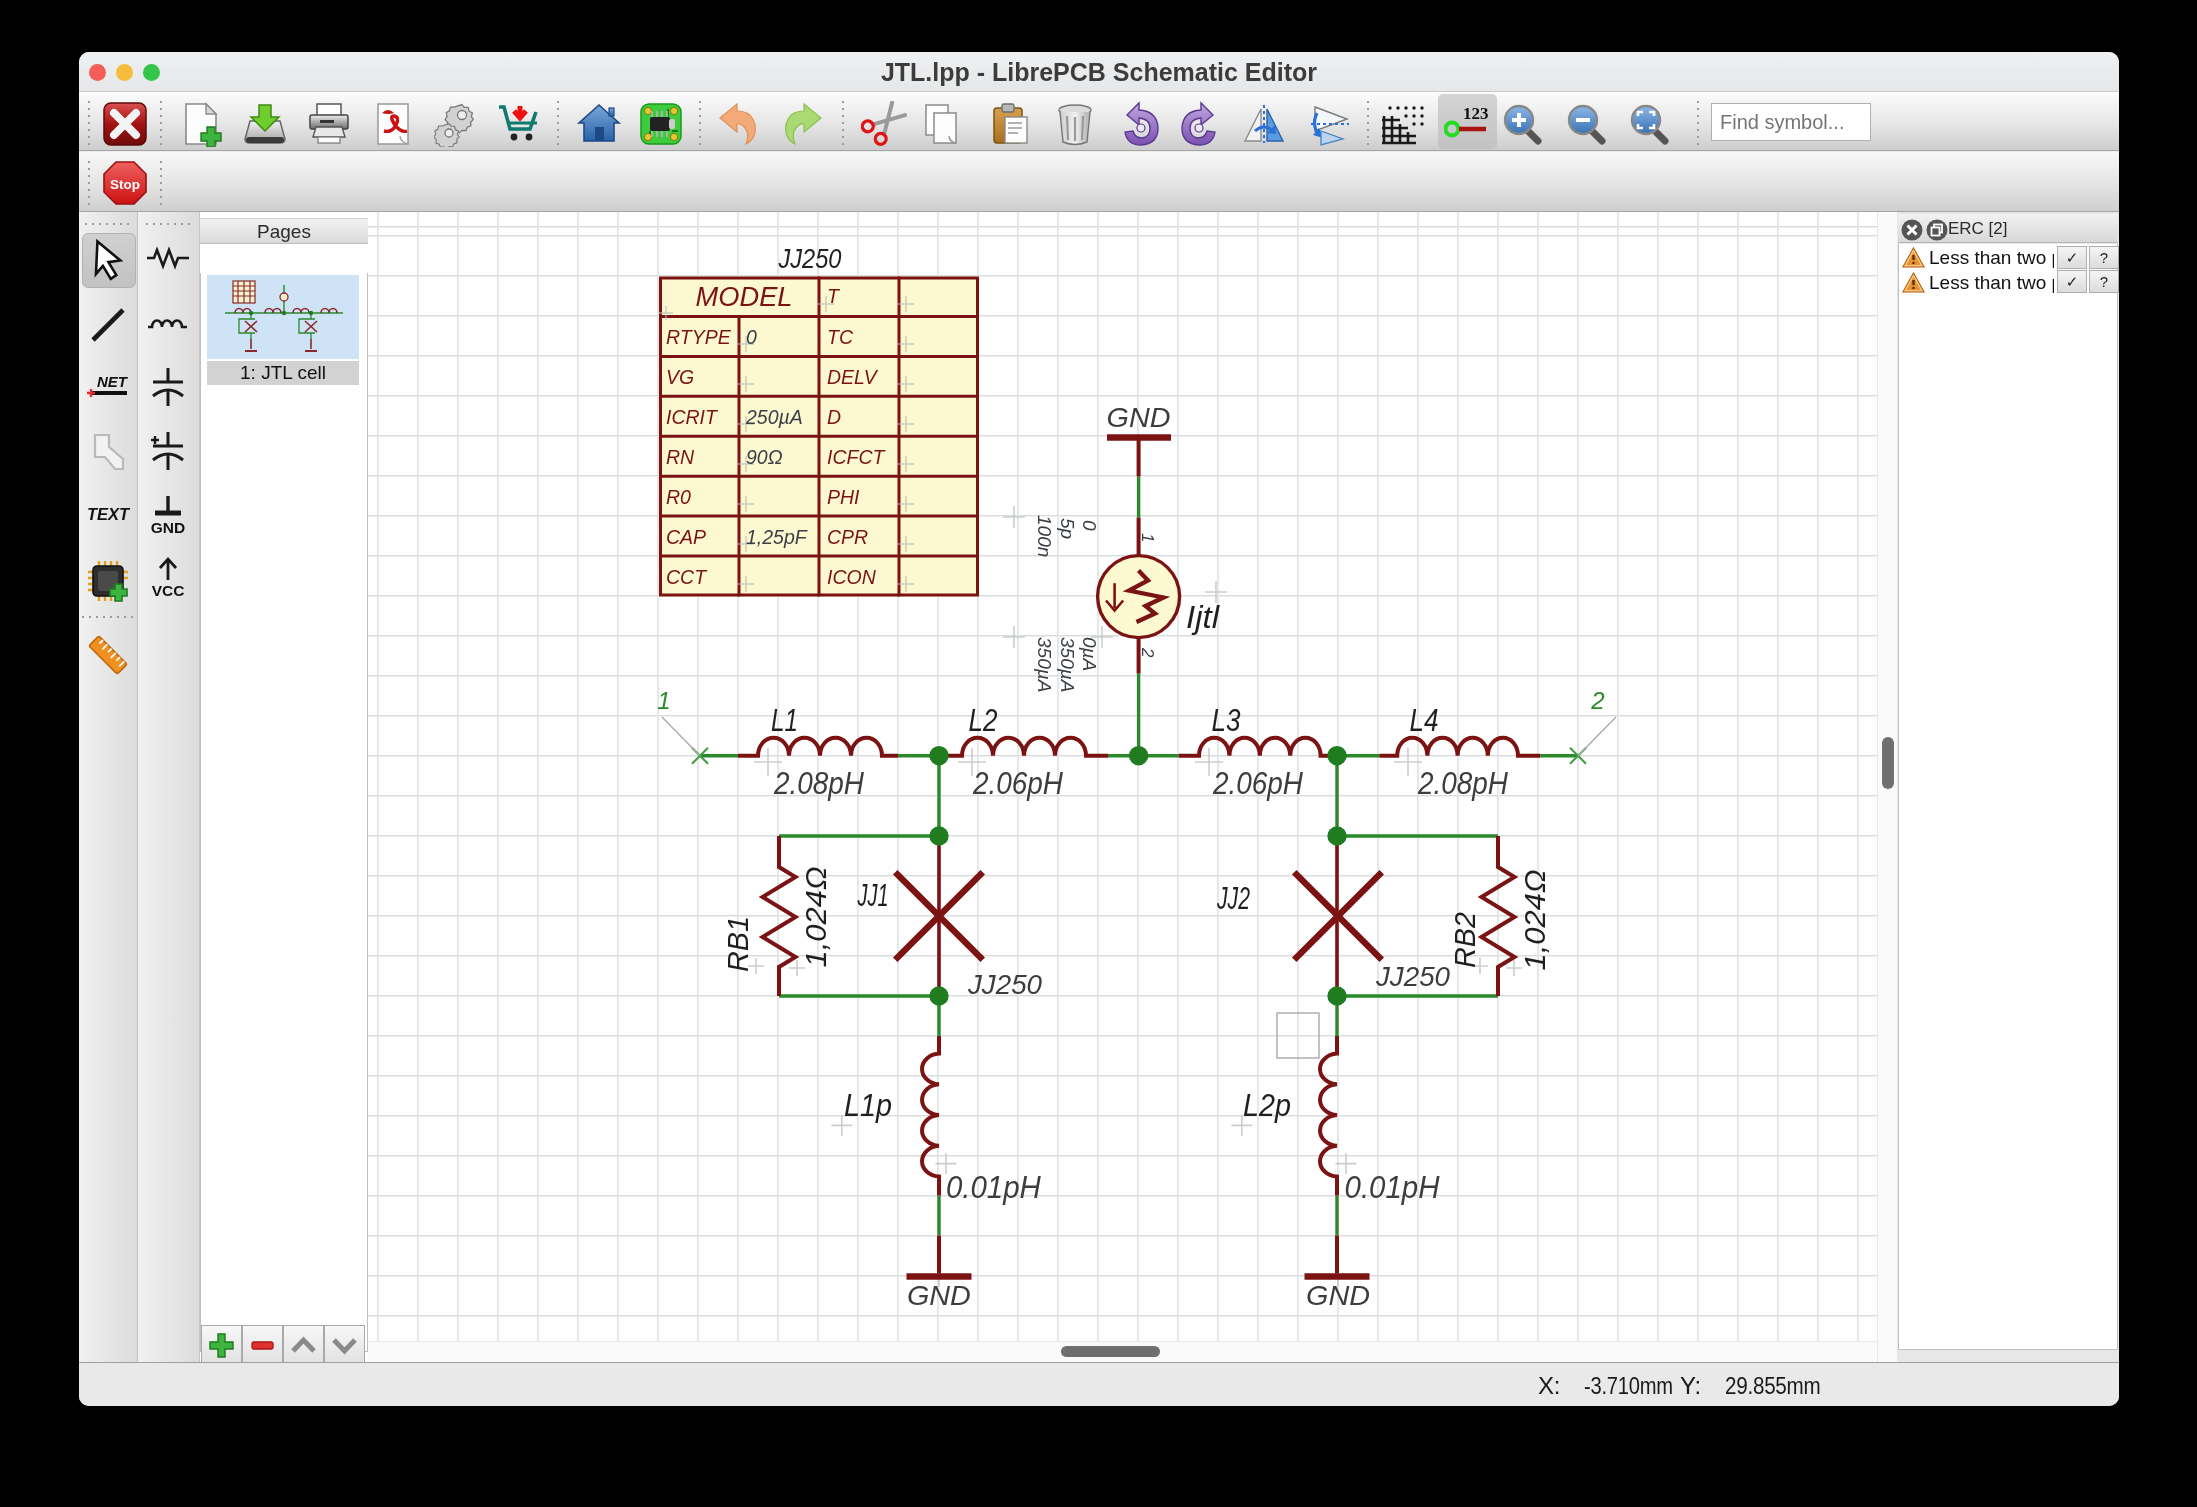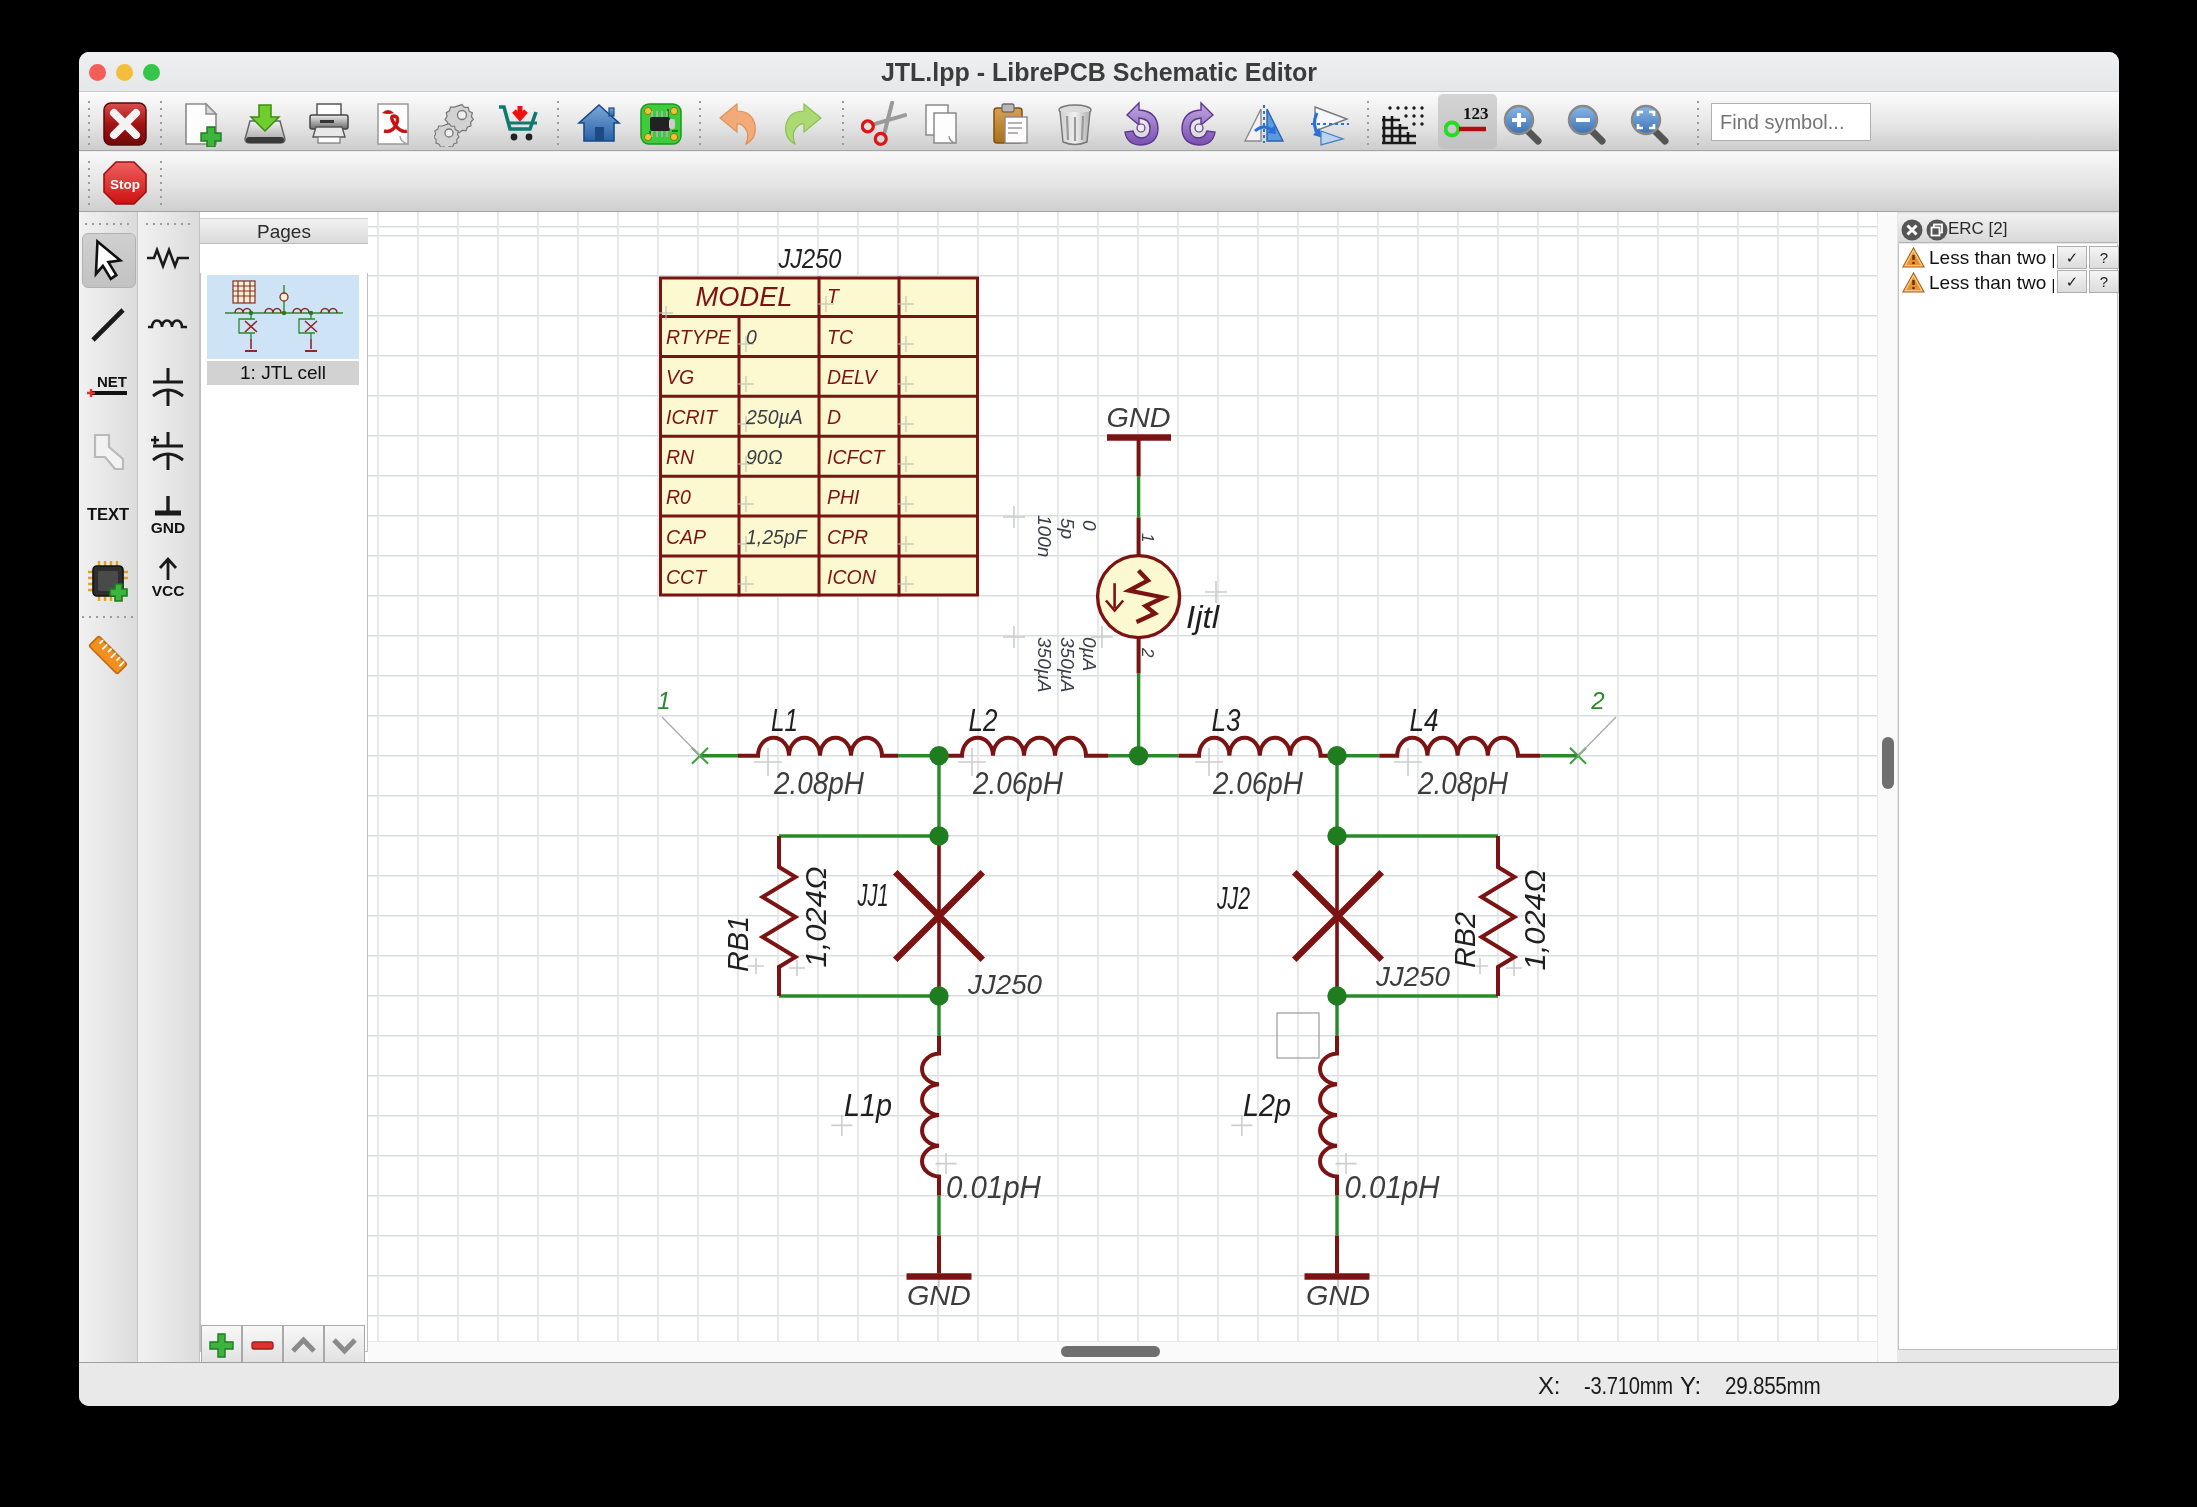--- a/index.html
+++ b/index.html
@@ -19,21 +19,21 @@
   #tb1 { position:absolute; left:0; top:40px; width:100%; height:59px;
          background:linear-gradient(#fcfcfc,#e6e6e6 55%,#cdcdcd); border-bottom:1px solid #a5a5a5; }
   #tb2 { position:absolute; left:0; top:100px; width:100%; height:60px;
          background:linear-gradient(#f8f8f8,#e4e4e4 55%,#cfcfcf); border-bottom:1px solid #a5a5a5; }
   .ticon { position:absolute; top:9px; width:46px; height:46px; }
   .vsep { position:absolute; top:9px; width:2px; height:45px;
           background-image:repeating-linear-gradient(#9b9b9b 0 2px, transparent 2px 7px); }
   
   #main { position:absolute; left:0; top:160px; width:100%; height:1150px; background:#e7e7e7; }
   #col1 { position:absolute; left:0; top:0; width:59px; height:1150px;
-          background:linear-gradient(90deg,#f1f1f1,#dcdcdc); border-right:1px solid #c4c4c4; }
+          background:linear-gradient(90deg,#f1f1f1,#dcdcdc); border-right:1px solid #c4c4c4;font-style:italic; }
   #col2 { position:absolute; left:59px; top:0; width:62px; height:1150px;
           background:linear-gradient(90deg,#f1f1f1,#dcdcdc); border-right:1px solid #c4c4c4; }
   .hhandle { position:absolute; height:2px;
              background-image:repeating-linear-gradient(90deg,#9b9b9b 0 2px, transparent 2px 7px); }
   .ltool { position:absolute; width:46px; height:46px; }
   #pages { position:absolute; left:121px; top:0; width:168px; height:1150px; background:#ffffff; }
   #pagesHead { position:absolute; left:0; top:6px; width:168px; height:26px;
                background:linear-gradient(#f2f2f2,#dadada); border-top:1px solid #cfcfcf; border-bottom:1px solid #bdbdbd;
                text-align:center; font-size:19px; color:#2b2b2b; line-height:26px; }
   #pagesBody { position:absolute; left:0; top:33px; width:168px; height:1079px; background:#fff; border:1px solid #c0c0c0; border-top:none;margin-top:28px;}

